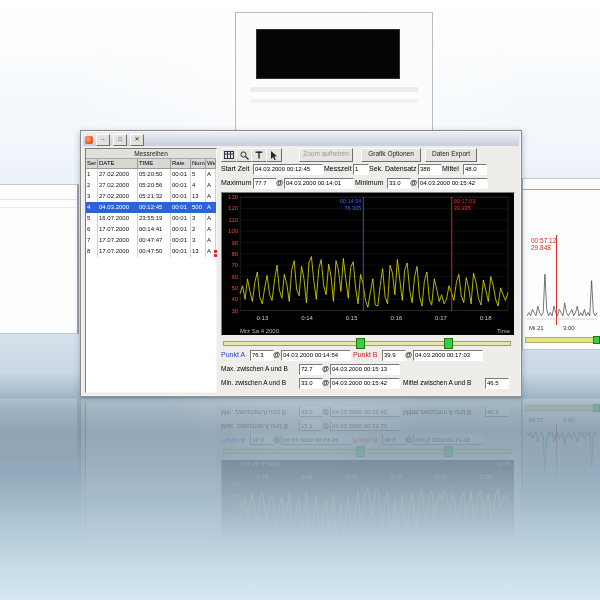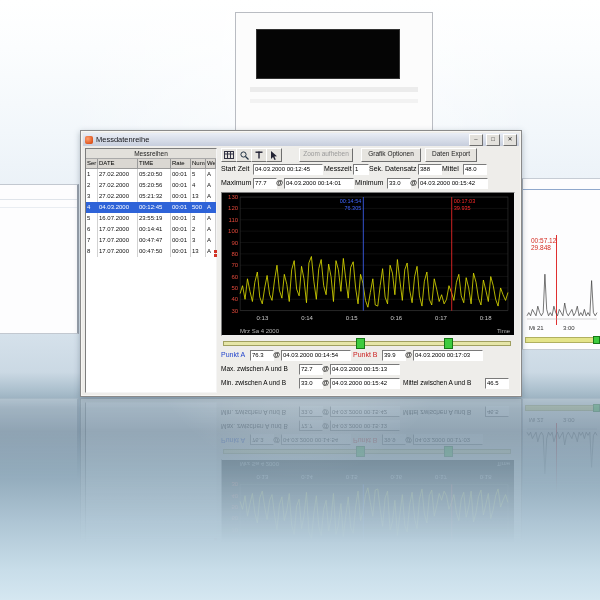--- a/index.html
+++ b/index.html
@@ -122,21 +122,20 @@
       <div class="mini-tick" style="left:6px;top:146px;">Mi 21</div>
       <div class="mini-tick" style="left:40px;top:146px;">3:00</div>
       <div class="mini-slider" style="left:2px;right:2px;top:158px;"></div>
       <div class="mini-handle" style="right:3px;top:157px;"></div>
     </div>
 
     <div class="main-window reflect" id="main-window" style="left:80px;top:130px;width:440px;height:265px;">
 
       <div class="titlebar">
         <div class="app-icon"></div>
-        <div class="title-text">Messdatenreihe</div>
         <div class="win-btn">–</div>
         <div class="win-btn">□</div>
         <div class="win-btn">✕</div>
       </div>
 
       <div class="table-panel">
         <div class="table-caption">Messreihen</div>
         <div class="table-grid" id="table-head">
             <div class="tc th">Ser</div>
             <div class="tc th">DATE</div>

